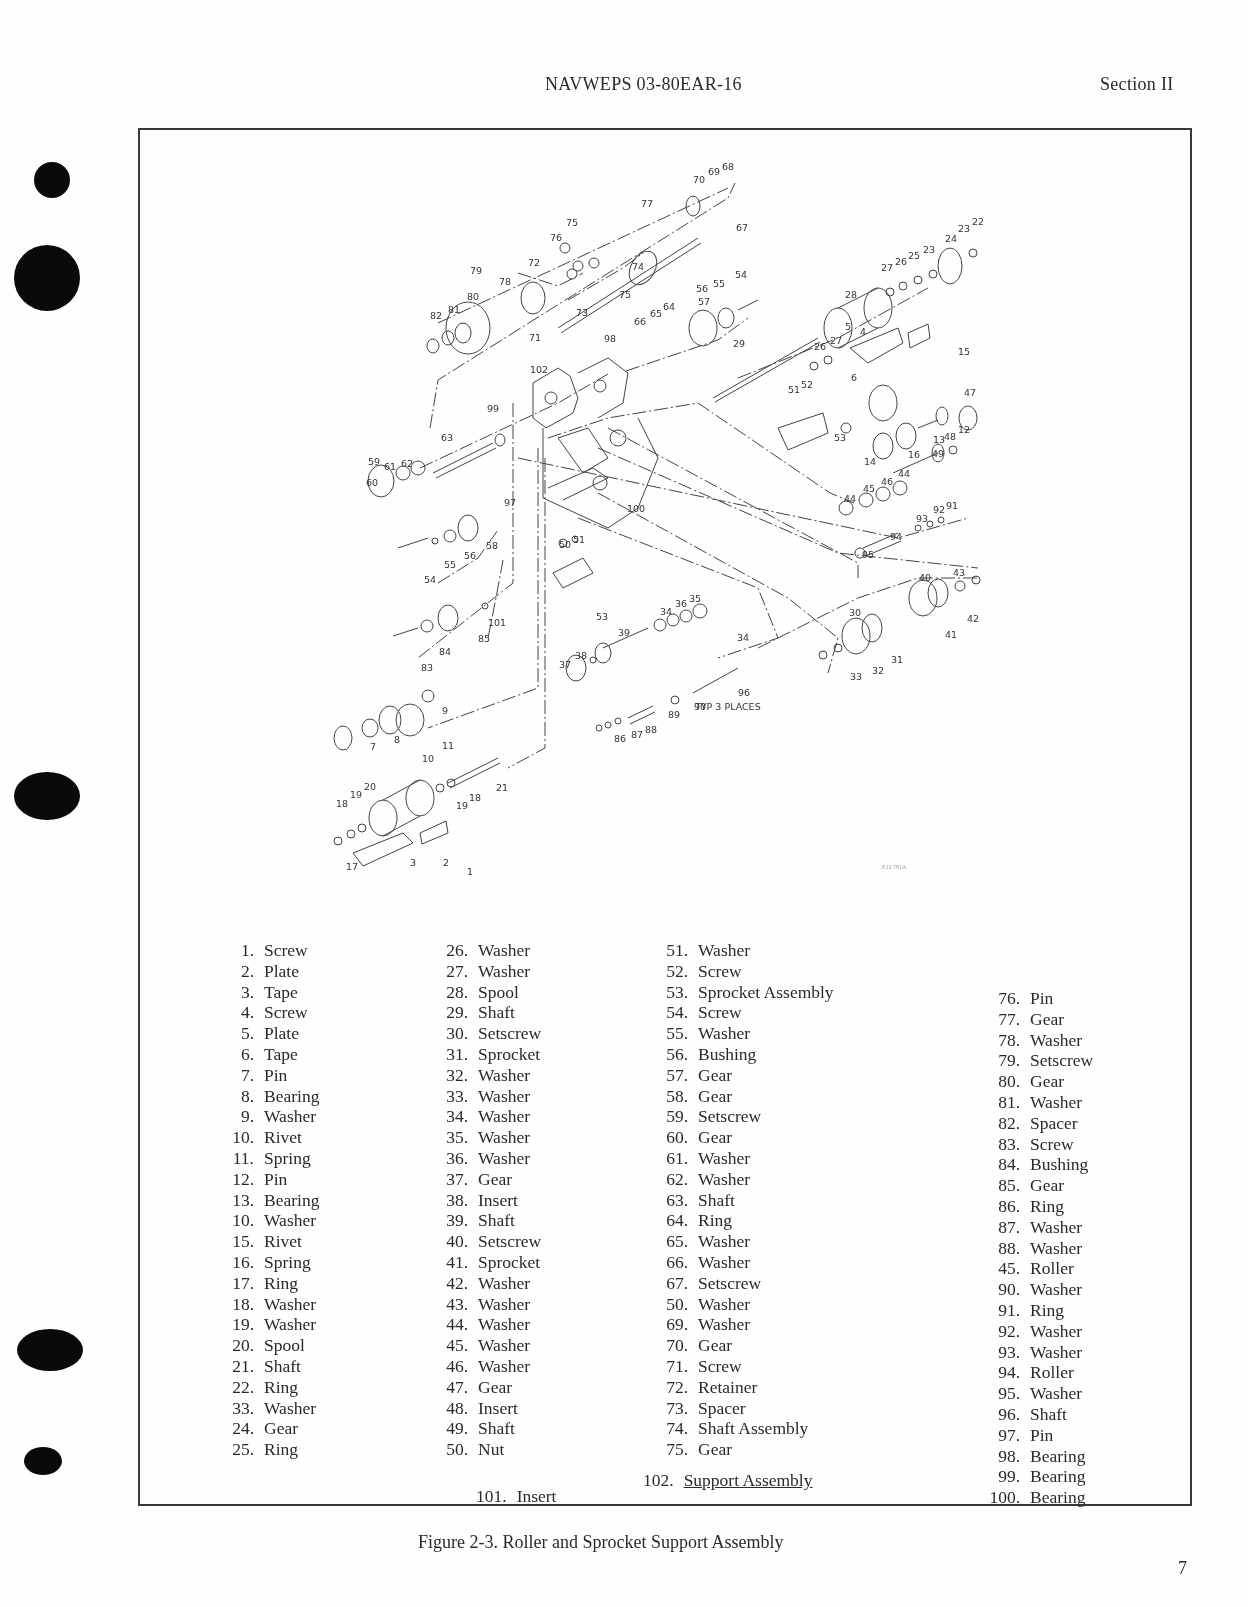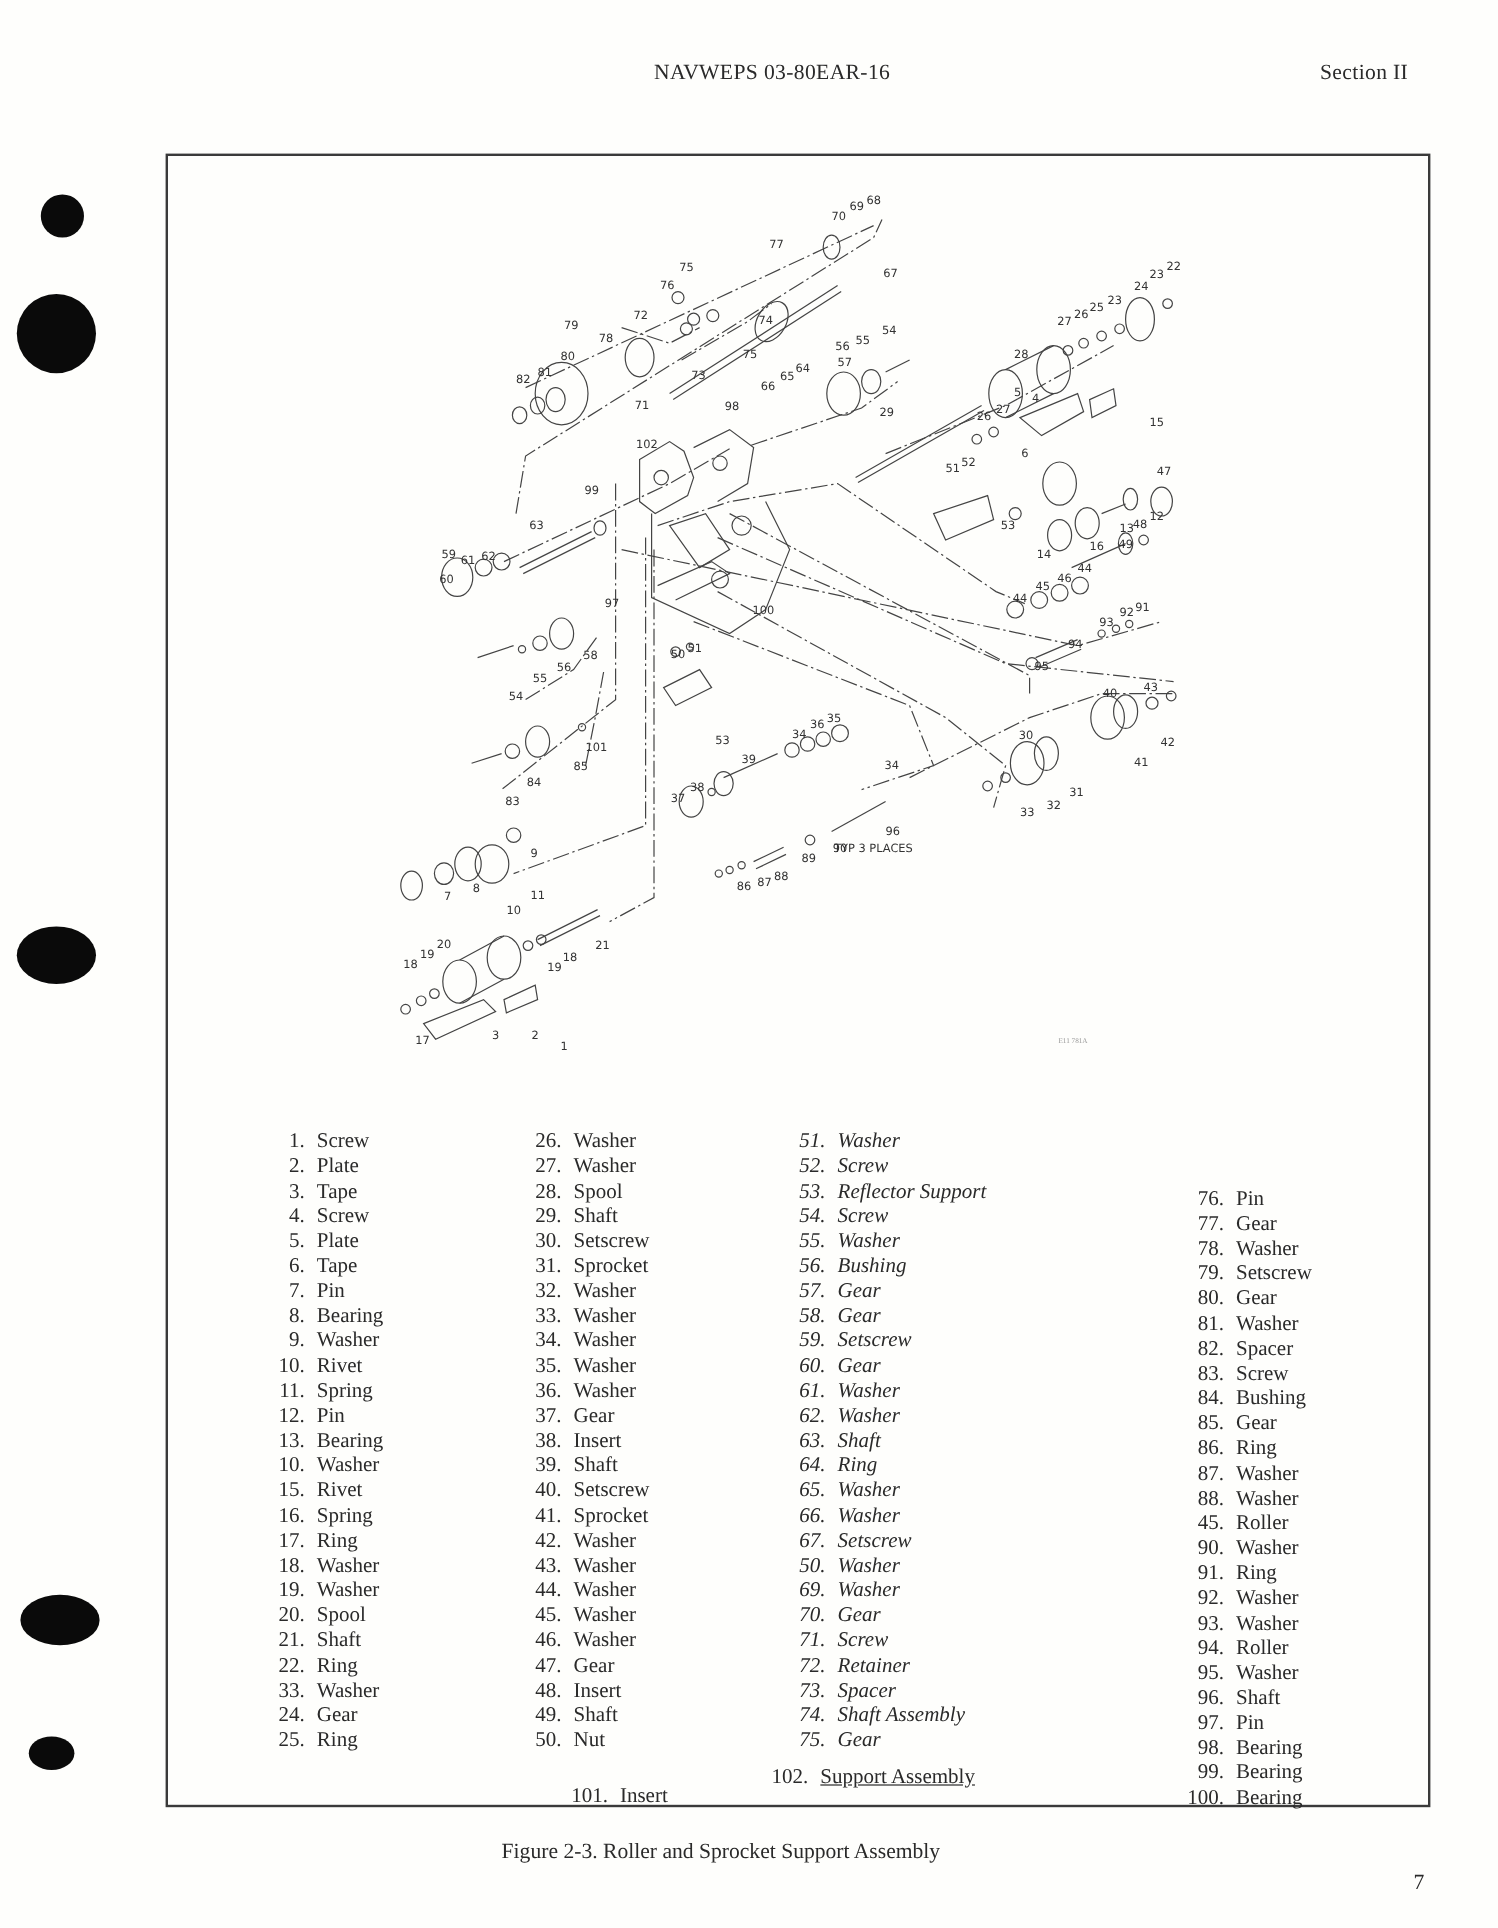--- a/index.html
+++ b/index.html
@@ -1,30 +1,30 @@
 <!DOCTYPE html>
 <html><head>
 <meta charset="utf-8">
 <style>
   html, body { margin:0; padding:0; }
   body { width:1248px; height:1607px; background:#fefefc; position:relative; overflow:hidden;
          font-family:"Liberation Serif","DejaVu Serif",serif; color:#2a2a2a; }
   .hole { position:absolute; background:#0a0a0a; border-radius:50%; }
-  .hdr { position:absolute; top:50px; font-size:18px; letter-spacing:0.3px; }
+  .hdr { position:absolute; top:74px; font-size:18px; letter-spacing:0.3px; }
   #doc-id { left:545px; }
   #section { left:1100px; }
   .frame { position:absolute; left:138px; top:128px; width:1054px; height:1378px;
            border:2px solid #3a3a3a; box-sizing:border-box; }
   .diagram { position:absolute; left:138px; top:128px; width:1054px; height:800px; }
   .diagram svg { width:100%; height:100%; }
   .callout { font-family:"DejaVu Sans","Liberation Sans",sans-serif; font-size:9.5px; fill:#333; }
   .parts { position:absolute; top:940px; font-size:17.5px; line-height:20.8px; }
   .row { display:flex; white-space:nowrap; }
   .num { display:inline-block; text-align:right; width:48px; margin-right:10px; }
-  .col1 { left:206px; } .col2 { left:420px; } .col3 { left:640px;font-style:italic; } .col4 { left:972px;margin-top:48px; }
+  .col1 { left:206px; } .col2 { left:420px; } .col3 { left:640px; } .col4 { left:972px;margin-top:48px; }
   .extra { position:absolute; top:1470px; font-size:17.5px; white-space:nowrap; }
   .extra .num { width:auto; }
   #extra1 { left:476px;margin-top:16px; } #extra2 { left:643px;text-decoration:underline; }
   #caption { position:absolute; left:418px; top:1516px; font-size:18px;margin-top:16px; }
   #page-num { position:absolute; left:1178px; top:1558px; font-size:18px; }
   #drawing-code { font-size:6px; fill:#999; }
 </style>
 </head>
 <body>
 
@@ -532,21 +532,21 @@
     <div class="row">
       <span class="num">51.</span>
       <span>Washer</span>
     </div>
     <div class="row">
       <span class="num">52.</span>
       <span>Screw</span>
     </div>
     <div class="row">
       <span class="num">53.</span>
-      <span>Reflector Support</span>
+      <span>Sprocket Assembly</span>
     </div>
     <div class="row">
       <span class="num">54.</span>
       <span>Screw</span>
     </div>
     <div class="row">
       <span class="num">55.</span>
       <span>Washer</span>
     </div>
     <div class="row">

